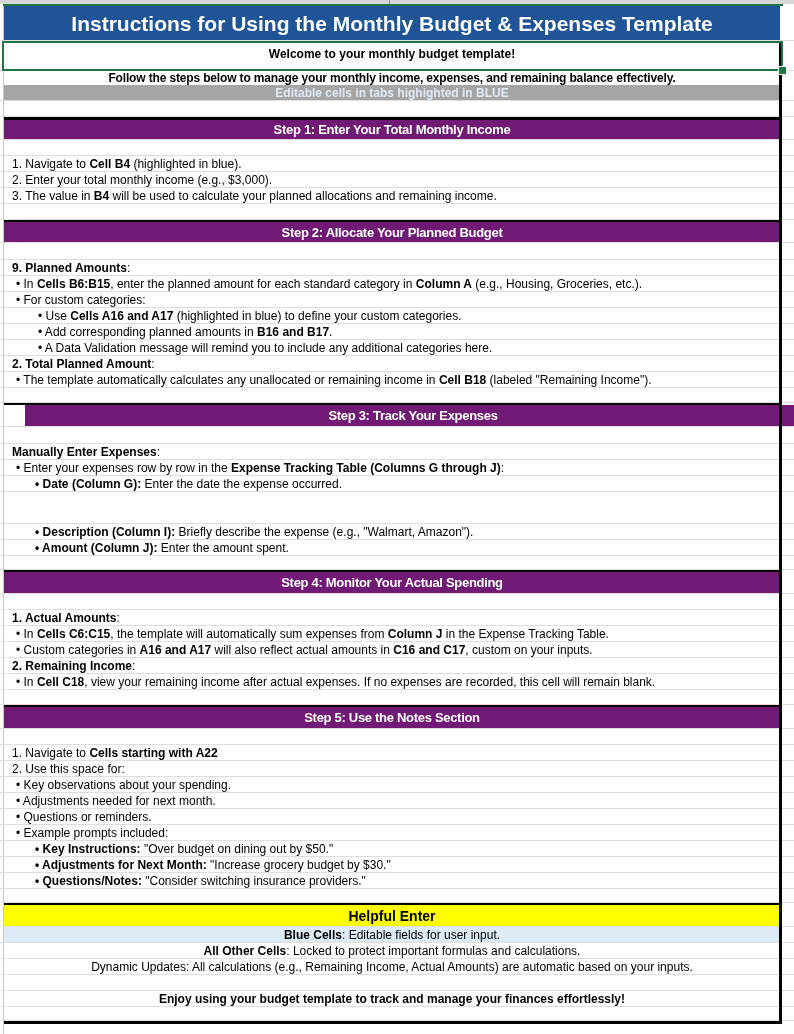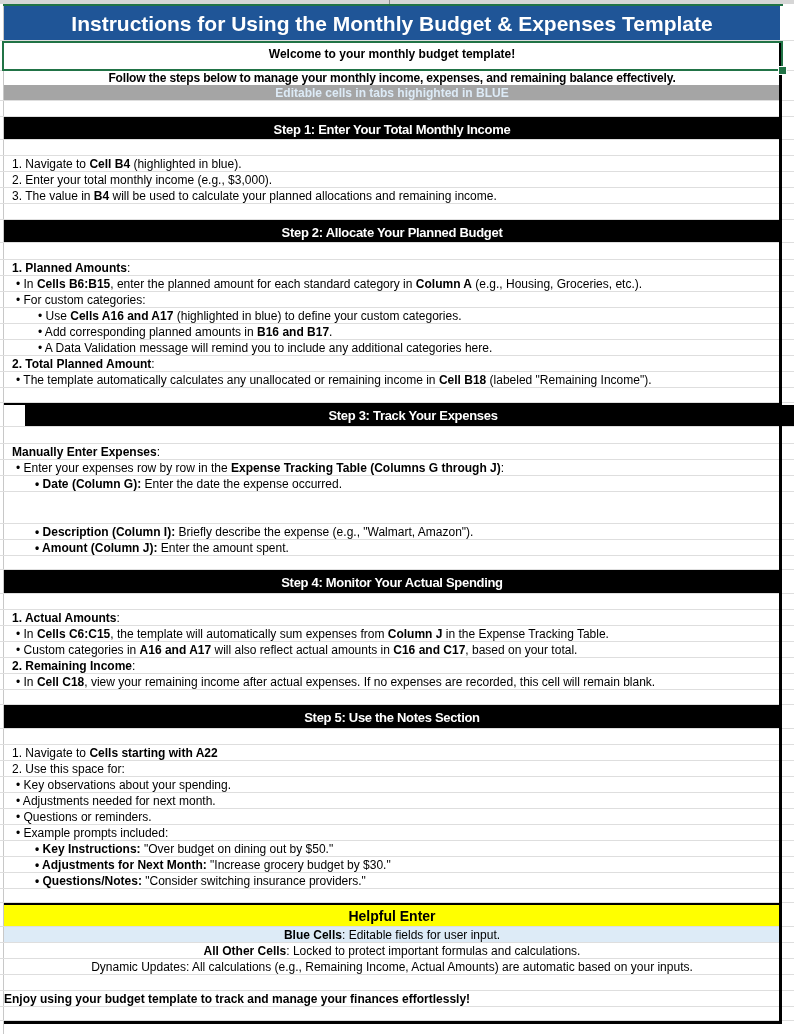--- a/index.html
+++ b/index.html
@@ -15,31 +15,31 @@
   .line { line-height:16px; }
   .center { text-align:center; }
   .title { background:#1f5597; color:#fff; font-weight:bold; font-size:21px; line-height:35px; text-align:center; }
   .welcome { font-weight:bold; font-size:12px; line-height:26px; text-align:center; }
   .sel-border { position:absolute; left:2px; top:41px; width:781px; height:30px; box-sizing:border-box;
                 border:2px solid #217346; }
   .sel-handle { position:absolute; left:778px; top:66px; width:7px; height:7px; background:#217346;
                 border:1px solid #fff; }
   .intro { font-weight:bold; font-size:12px; line-height:14px; text-align:center; letter-spacing:-0.15px; }
   .graybar { background:#a5a5a5; color:#ddebf7; font-weight:bold; font-size:12px; line-height:16px; text-align:center; }
-  .stephdr { background:#000000; color:#fff; font-weight:bold; font-size:13px; text-align:center; letter-spacing:-0.3px; }
+  .stephdr { background:#701a75; color:#fff; font-weight:bold; font-size:13px; text-align:center; letter-spacing:-0.3px; }
   .blackline { position:absolute; left:4px; width:778px; background:#000; }
   .vblack { position:absolute; left:779px; top:41px; width:3px; height:983px; background:#000; }
   .ind0 { padding-left:8px; }
   .ind1 { padding-left:12px; }
   .ind2 { padding-left:34px; }
   .ind3 { padding-left:31px; }
   .cont { padding-left:19px; }
   .tips-hdr { background:#ffff00; font-weight:bold; font-size:14px; line-height:22px; text-align:center; }
   .tips-blue { background:#ddebf7; }
-  .closing { font-weight:bold; text-align:left; }
+  .closing { font-weight:bold; text-align:center; }
 </style>
 </head>
 <body>
 
 <div class="topstrip">
     <div class="tick"></div>
   </div>
 <div class="vgrid-left"></div>
 
 <div class="row" style="top:6px;height:35px;">
@@ -73,21 +73,21 @@
     <div class="cell line ind0"><span>3. The value in </span><span style="font-weight: bold;">B4</span><span> will be used to calculate your planned allocations and remaining income.</span></div>
   </div>
 <div class="row" style="top:204px;height:16px;"></div>
 <div class="blackline" style="top:220px;height:2px;"></div>
 
 <div class="row" style="top:222px;height:21px;">
   <div class="cell stephdr" style="line-height:21px;">Step 2: Allocate Your Planned Budget</div>
 </div>
 <div class="row" style="top:243px;height:17px;"></div>
 <div class="row" style="top:260px;height:16px;">
-    <div class="cell line ind0"><span style="font-weight: bold;">1. Planned Amounts</span><span>:</span></div>
+    <div class="cell line ind0"><span style="font-weight: bold;">9. Planned Amounts</span><span>:</span></div>
   </div>
 <div class="row" style="top:276px;height:16px;">
     <div class="cell line ind1"><span>• In </span><span style="font-weight: bold;">Cells B6:B15</span><span>, enter the planned amount for each standard category in </span><span style="font-weight: bold;">Column A</span><span> (e.g., Housing, Groceries, etc.).</span></div>
   </div>
 <div class="row" style="top:292px;height:16px;">
     <div class="cell line ind1"><span>• For custom categories:</span></div>
   </div>
 <div class="row" style="top:308px;height:16px;">
     <div class="cell line ind2"><span>•  Use </span><span style="font-weight: bold;">Cells A16 and A17</span><span> (highlighted in blue) to define your custom categories.</span></div>
   </div>
@@ -136,21 +136,21 @@
   <div class="cell stephdr" style="line-height:22px;">Step 4: Monitor Your Actual Spending</div>
 </div>
 <div class="row" style="top:594px;height:16px;"></div>
 <div class="row" style="top:610px;height:16px;">
     <div class="cell line ind0"><span style="font-weight: bold;">1. Actual Amounts</span><span>:</span></div>
   </div>
 <div class="row" style="top:626px;height:16px;">
     <div class="cell line ind1"><span>• In </span><span style="font-weight: bold;">Cells C6:C15</span><span>, the template will automatically sum expenses from </span><span style="font-weight: bold;">Column J</span><span> in the Expense Tracking Table.</span></div>
   </div>
 <div class="row" style="top:642px;height:16px;">
-    <div class="cell line ind1"><span>• Custom categories in </span><span style="font-weight: bold;">A16 and A17</span><span> will also reflect actual amounts in </span><span style="font-weight: bold;">C16 and C17</span><span>, based on your total.</span></div>
+    <div class="cell line ind1"><span>• Custom categories in </span><span style="font-weight: bold;">A16 and A17</span><span> will also reflect actual amounts in </span><span style="font-weight: bold;">C16 and C17</span><span>, custom on your inputs.</span></div>
   </div>
 <div class="row" style="top:658px;height:16px;">
     <div class="cell line ind0"><span style="font-weight: bold;">2. Remaining Income</span><span>:</span></div>
   </div>
 <div class="row" style="top:674px;height:16px;">
     <div class="cell line ind1"><span>• In </span><span style="font-weight: bold;">Cell C18</span><span>, view your remaining income after actual expenses. If no expenses are recorded, this cell will remain blank.</span></div>
   </div>
 <div class="row" style="top:690px;height:15px;"></div>
 <div class="blackline" style="top:705px;height:2px;"></div>
 

